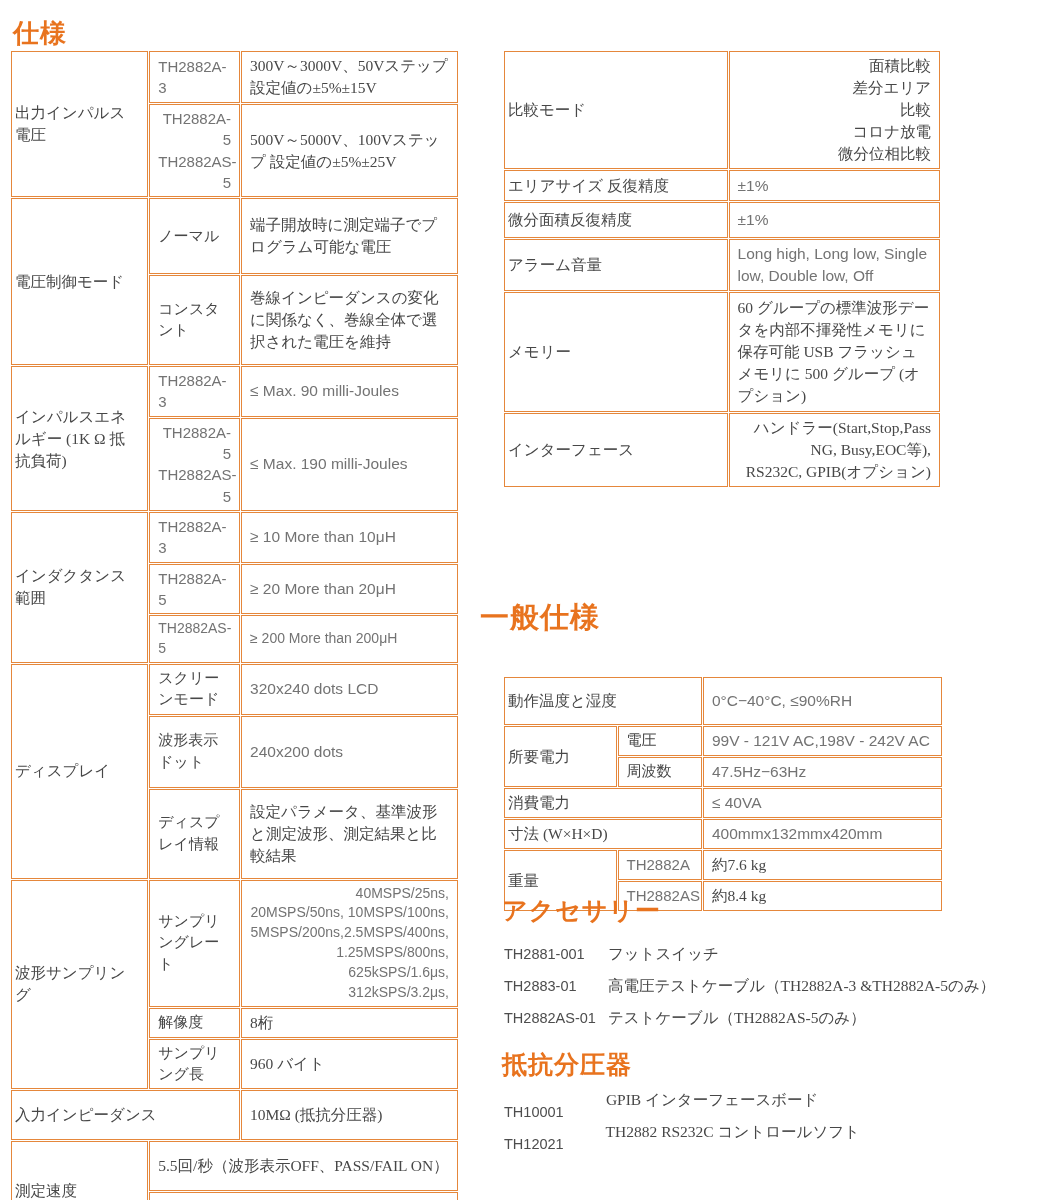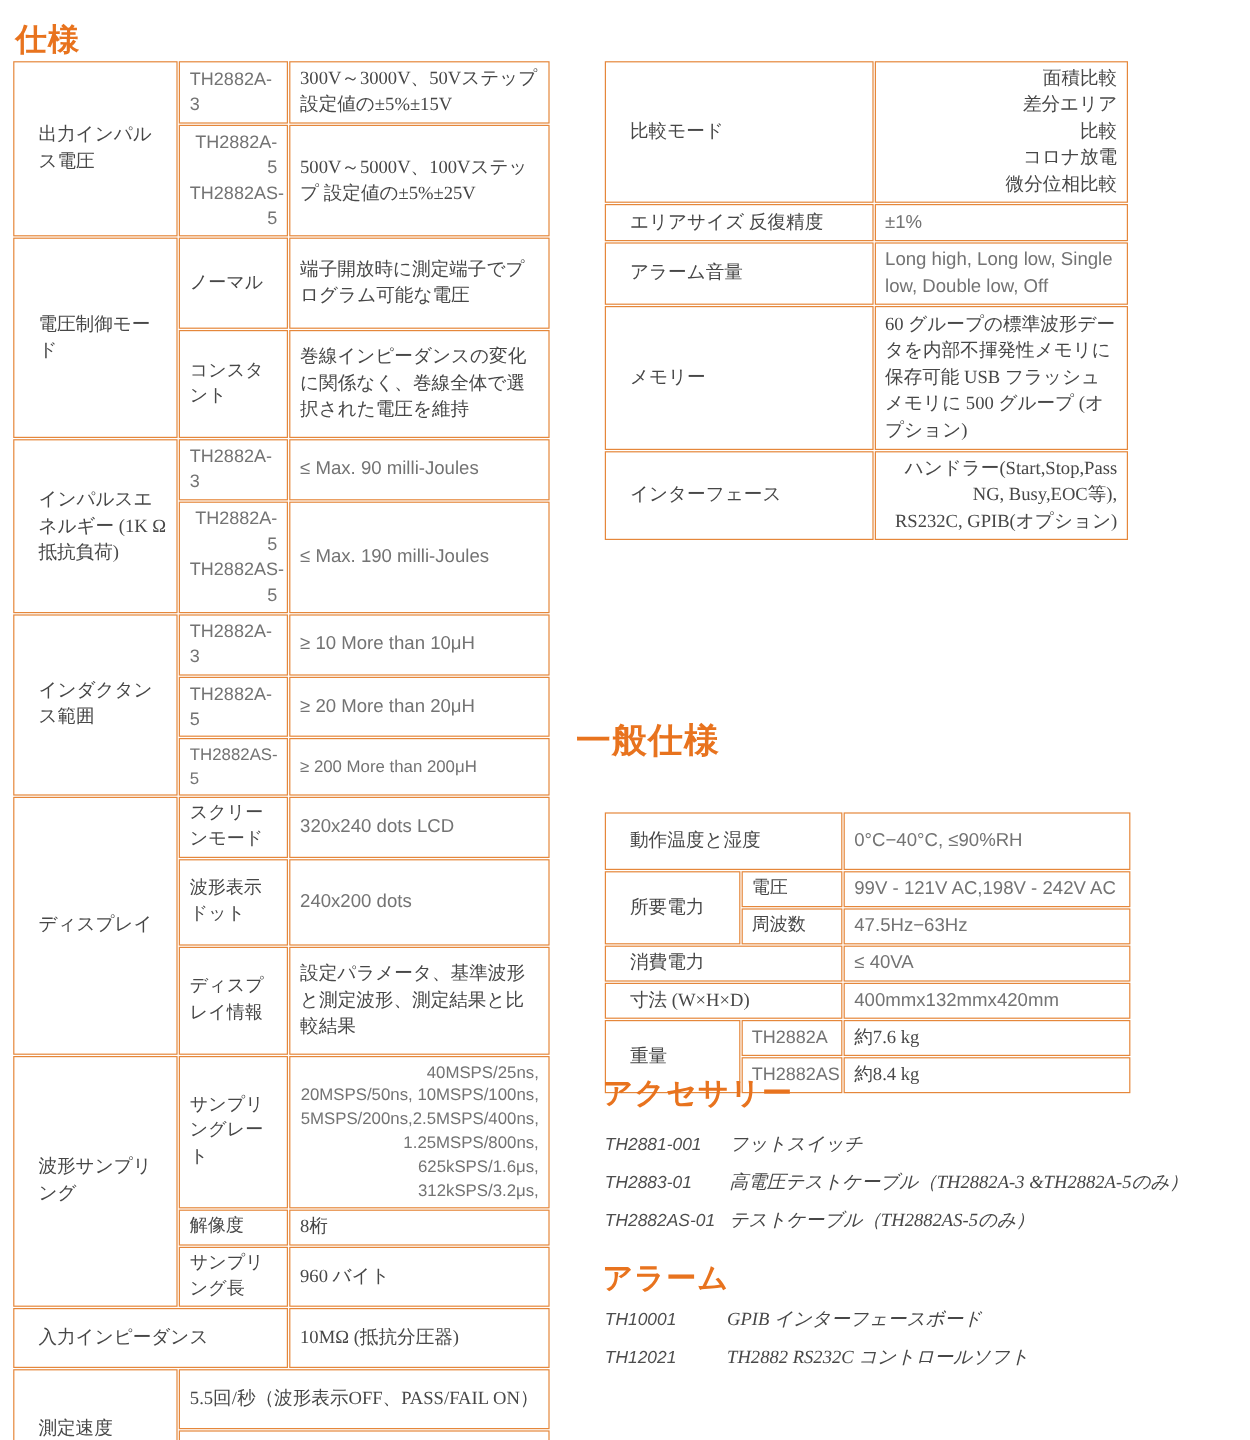--- a/index.html
+++ b/index.html
@@ -13,43 +13,43 @@
     position:absolute;margin:0;
     font-family:"Liberation Sans","DejaVu Sans",sans-serif;
     font-weight:bold;color:#e8731e;font-size:26px;letter-spacing:1px;
   }
   table{border-collapse:separate;border-spacing:1px;background:#fff;}
   td{
     border:1.5px solid #e5873b;
     font-size:15.5px;line-height:1.42;
     padding:3px 8px;vertical-align:middle;background:#fff;
   }
-  .lbl{padding-left:20px;margin-top:26px;}
+  .lbl{padding-left:3px;margin-top:26px;}
   .sub{font-size:15px;}
   .val{}
   .sans{font-family:"Liberation Sans","DejaVu Sans",sans-serif;color:#737373;}
   .pre{white-space:pre-line;text-align:right;}
   .small{font-size:14px;}
   #spec-table{position:absolute;left:10px;top:50px;width:449px;table-layout:fixed;}
   #cmp-table{position:absolute;left:503px;top:50px;width:438px;table-layout:fixed;}
   #gen-table{position:absolute;left:503px;top:676px;width:440px;table-layout:fixed;}
   #spec-title{left:13px;top:16px;}
   #gen-title{left:480px;top:598px;font-size:29px;}
   #acc-title{left:502px;top:894px;font-size:25px;}
   #opt-title{left:502px;top:1048px;font-size:25px;}
   .list{position:absolute;width:520px;}
   #acc-list{left:504px;top:938px;}
   #opt-list{left:504px;top:1084px;}
-  .list-item{height:32px;line-height:32px;font-size:15.5px;white-space:nowrap;font-style:italic;}
+  .list-item{height:32px;line-height:32px;font-size:15.5px;white-space:nowrap;}
   .item-code{
     display:inline-block;font-family:"Liberation Sans","DejaVu Sans",sans-serif;
     font-size:14.5px;color:#4d4d4d;vertical-align:top;
   }
   #acc-list .item-code{min-width:100px;}
-  #opt-list .item-code{min-width:98px;}
+  #opt-list .item-code{min-width:98px;margin-top:12px;}
   .item-name{font-size:15.5px;color:#474747;}
 </style>
 </head>
 <body>
 
 <div class="page">
 
   <h1 class="sec-title" id="spec-title">仕様</h1>
 
   <table id="spec-table">
@@ -164,20 +164,24 @@
         <td class="val pre">面積比較
 差分エリア
 比較
 コロナ放電
 微分位相比較</td>
       </tr>
       <tr style="height:31px">
         <td class="lbl">エリアサイズ 反復精度</td>
         <td class="val sans">±1%</td>
       </tr>
+      <tr style="height:36px">
+        <td class="lbl">微分面積反復精度</td>
+        <td class="val sans">±1%</td>
+      </tr>
       <tr style="height:44px">
         <td class="lbl">アラーム音量</td>
         <td class="val sans">Long high, Long low, Single low, Double low, Off</td>
       </tr>
       <tr style="height:120px">
         <td class="lbl">メモリー</td>
         <td class="val">60 グループの標準波形データを内部不揮発性メモリに保存可能 USB フラッシュメモリに 500 グループ (オプション)</td>
       </tr>
       <tr style="height:66px">
         <td class="lbl">インターフェース</td>
@@ -239,21 +243,21 @@
     <div class="list-item">
       <span class="item-code">TH2883-01</span>
       <span class="item-name">高電圧テストケーブル（TH2882A-3 &amp;TH2882A-5のみ）</span>
     </div>
     <div class="list-item">
       <span class="item-code">TH2882AS-01</span>
       <span class="item-name">テストケーブル（TH2882AS-5のみ）</span>
     </div>
   </div>
 
-  <h2 class="sec-title" id="opt-title">アラーム</h2>
+  <h2 class="sec-title" id="opt-title">抵抗分圧器</h2>
 
   <div class="list" id="opt-list">
     <div class="list-item">
       <span class="item-code">TH10001</span>
       <span class="item-name">GPIB インターフェースボード</span>
     </div>
     <div class="list-item">
       <span class="item-code">TH12021</span>
       <span class="item-name">TH2882 RS232C コントロールソフト</span>
     </div>

